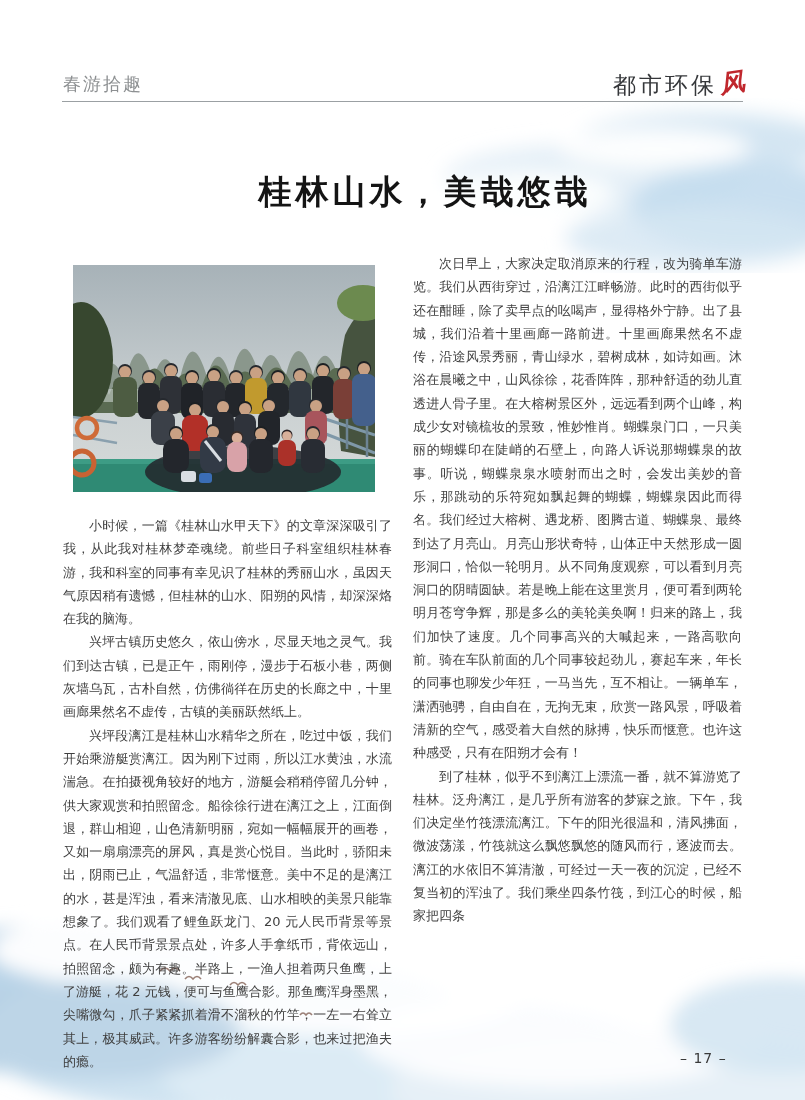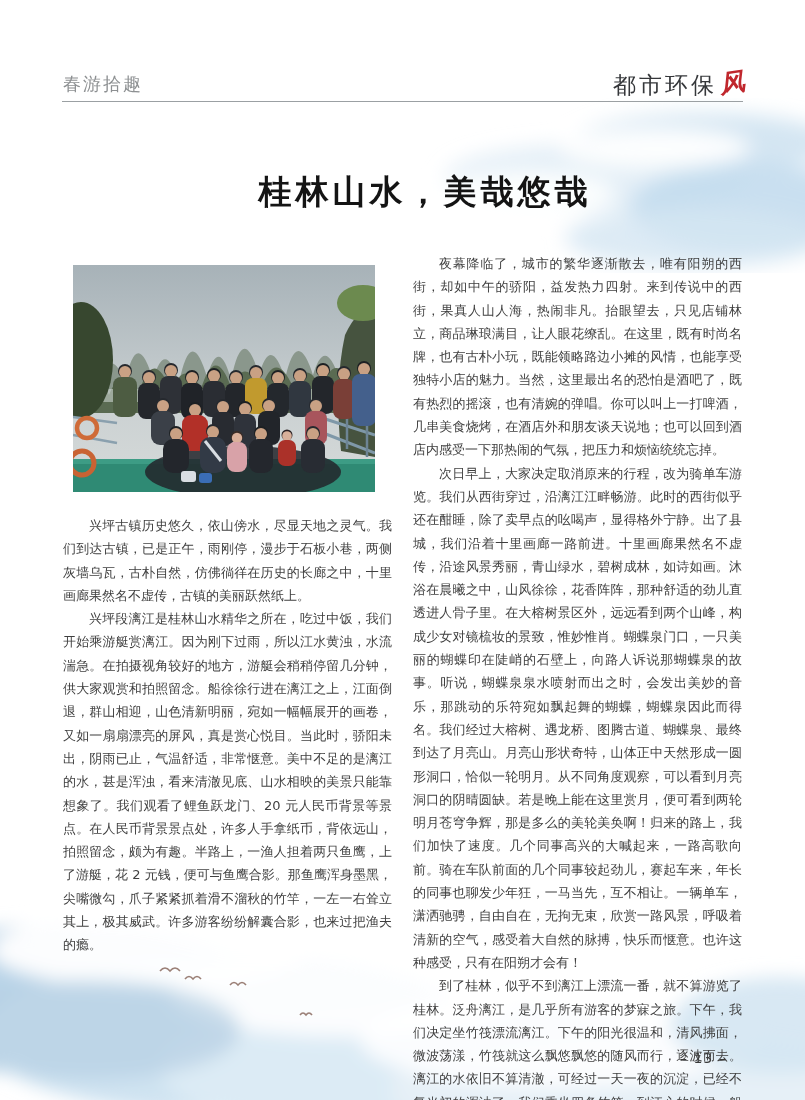--- a/index.html
+++ b/index.html
@@ -276,25 +276,25 @@
         </g>
     </g>
 
     <g>
       <rect x="108" y="206" width="15" height="11" rx="3" fill="#d8dde2"></rect>
       <rect x="126" y="208" width="13" height="10" rx="3" fill="#3a6db5"></rect>
     </g>
   </svg>
 
   <div class="col col-left">
+    <p>小时候，一篇《桂林山水甲天下》的文章深深吸引了我，从此我对桂林梦牵魂绕。前些日子科室组织桂林春游，我和科室的同事有幸见识了桂林的秀丽山水，虽因天气原因稍有遗憾，但桂林的山水、阳朔的风情，却深深烙在我的脑海。</p>
     <p>兴坪古镇历史悠久，依山傍水，尽显天地之灵气。我们到达古镇，已是正午，雨刚停，漫步于石板小巷，两侧灰墙乌瓦，古朴自然，仿佛徜徉在历史的长廊之中，十里画廊果然名不虚传，古镇的美丽跃然纸上。</p>
     <p>兴坪段漓江是桂林山水精华之所在，吃过中饭，我们开始乘游艇赏漓江。因为刚下过雨，所以江水黄浊，水流湍急。在拍摄视角较好的地方，游艇会稍稍停留几分钟，供大家观赏和拍照留念。船徐徐行进在漓江之上，江面倒退，群山相迎，山色清新明丽，宛如一幅幅展开的画卷，又如一扇扇漂亮的屏风，真是赏心悦目。当此时，骄阳未出，阴雨已止，气温舒适，非常惬意。美中不足的是漓江的水，甚是浑浊，看来清澈见底、山水相映的美景只能靠想象了。我们观看了鲤鱼跃龙门、20 元人民币背景等景点。在人民币背景景点处，许多人手拿纸币，背依远山，拍照留念，颇为有趣。半路上，一渔人担着两只鱼鹰，上了游艇，花 2 元钱，便可与鱼鹰合影。那鱼鹰浑身墨黑，尖嘴微勾，爪子紧紧抓着滑不溜秋的竹竿，一左一右耸立其上，极其威武。许多游客纷纷解囊合影，也来过把渔夫的瘾。</p>
   </div>
 
   <div class="col col-right">
-    <p>夜幕降临了，城市的繁华逐渐散去，唯有阳朔的西街，却如中午的骄阳，益发热力四射。来到传说中的西街，果真人山人海，热闹非凡。抬眼望去，只见店铺林立，商品琳琅满目，让人眼花缭乱。在这里，既有时尚名牌，也有古朴小玩，既能领略路边小摊的风情，也能享受独特小店的魅力。当然，这里最出名的恐怕是酒吧了，既有热烈的摇滚，也有清婉的弹唱。你可以叫上一打啤酒，几串美食烧烤，在酒店外和朋友谈天说地；也可以回到酒店内感受一下那热闹的气氛，把压力和烦恼统统忘掉。</p>
     <p>次日早上，大家决定取消原来的行程，改为骑单车游览。我们从西街穿过，沿漓江江畔畅游。此时的西街似乎还在酣睡，除了卖早点的吆喝声，显得格外宁静。出了县城，我们沿着十里画廊一路前进。十里画廊果然名不虚传，沿途风景秀丽，青山绿水，碧树成林，如诗如画。沐浴在晨曦之中，山风徐徐，花香阵阵，那种舒适的劲儿直透进人骨子里。在大榕树景区外，远远看到两个山峰，构成少女对镜梳妆的景致，惟妙惟肖。蝴蝶泉门口，一只美丽的蝴蝶印在陡峭的石壁上，向路人诉说那蝴蝶泉的故事。听说，蝴蝶泉泉水喷射而出之时，会发出美妙的音乐，那跳动的乐符宛如飘起舞的蝴蝶，蝴蝶泉因此而得名。我们经过大榕树、遇龙桥、图腾古道、蝴蝶泉、最终到达了月亮山。月亮山形状奇特，山体正中天然形成一圆形洞口，恰似一轮明月。从不同角度观察，可以看到月亮洞口的阴晴圆缺。若是晚上能在这里赏月，便可看到两轮明月苍穹争辉，那是多么的美轮美奂啊！归来的路上，我们加快了速度。几个同事高兴的大喊起来，一路高歌向前。骑在车队前面的几个同事较起劲儿，赛起车来，年长的同事也聊发少年狂，一马当先，互不相让。一辆单车，潇洒驰骋，自由自在，无拘无束，欣赏一路风景，呼吸着清新的空气，感受着大自然的脉搏，快乐而惬意。也许这种感受，只有在阳朔才会有！</p>
     <p>到了桂林，似乎不到漓江上漂流一番，就不算游览了桂林。泛舟漓江，是几乎所有游客的梦寐之旅。下午，我们决定坐竹筏漂流漓江。下午的阳光很温和，清风拂面，微波荡漾，竹筏就这么飘悠飘悠的随风而行，逐波而去。漓江的水依旧不算清澈，可经过一天一夜的沉淀，已经不复当初的浑浊了。我们乘坐四条竹筏，到江心的时候，船家把四条</p>
   </div>
 
-  <div class="page-number">– 13 –</div>
+  <div class="page-number">– 17 –</div>
 
 </div>
 
 </body></html>

